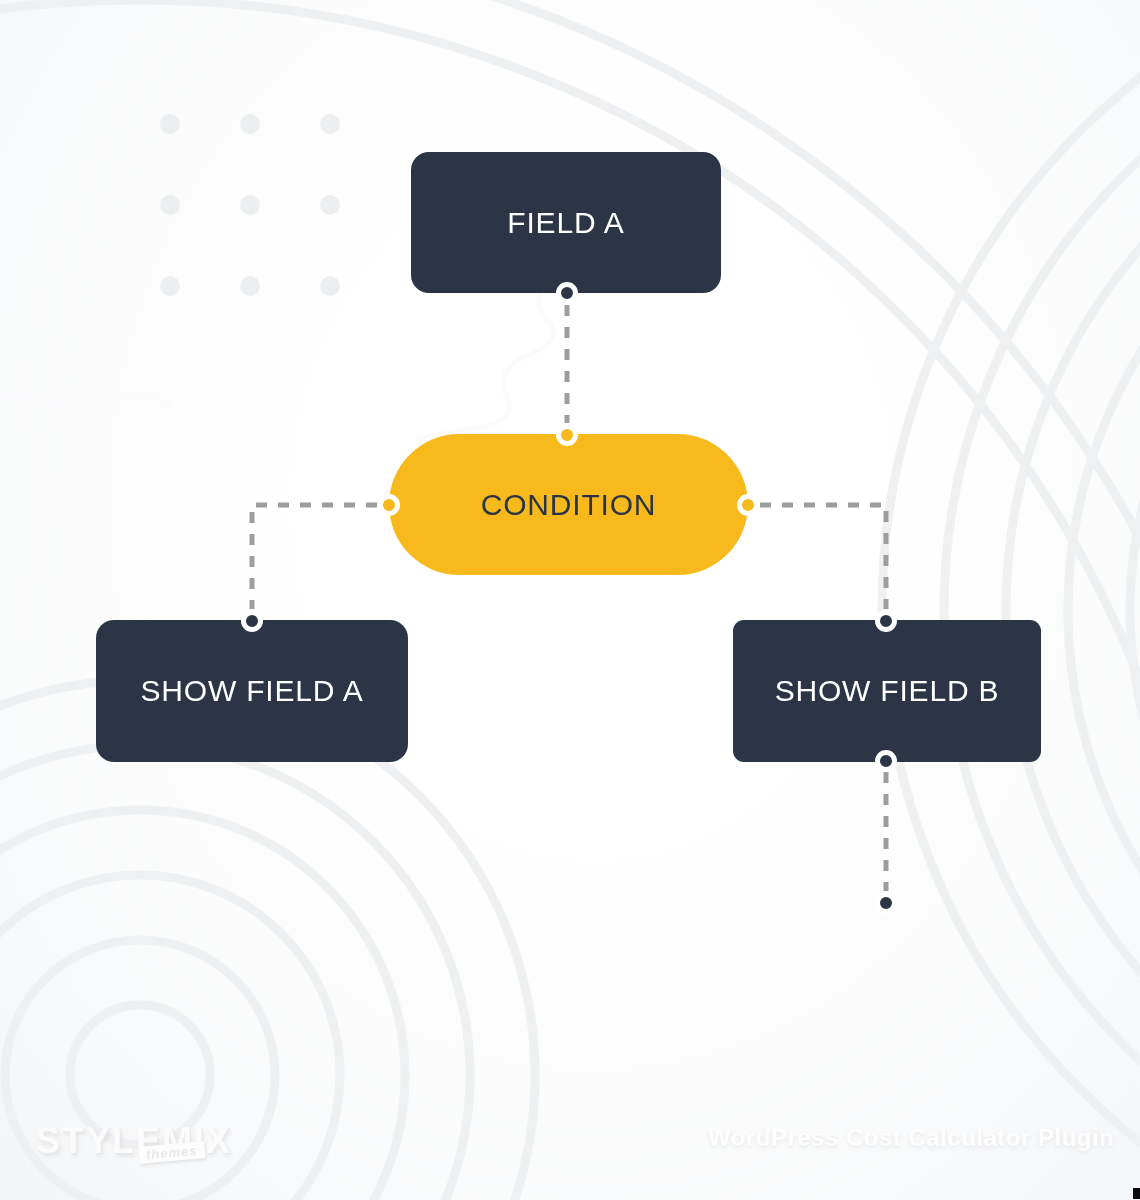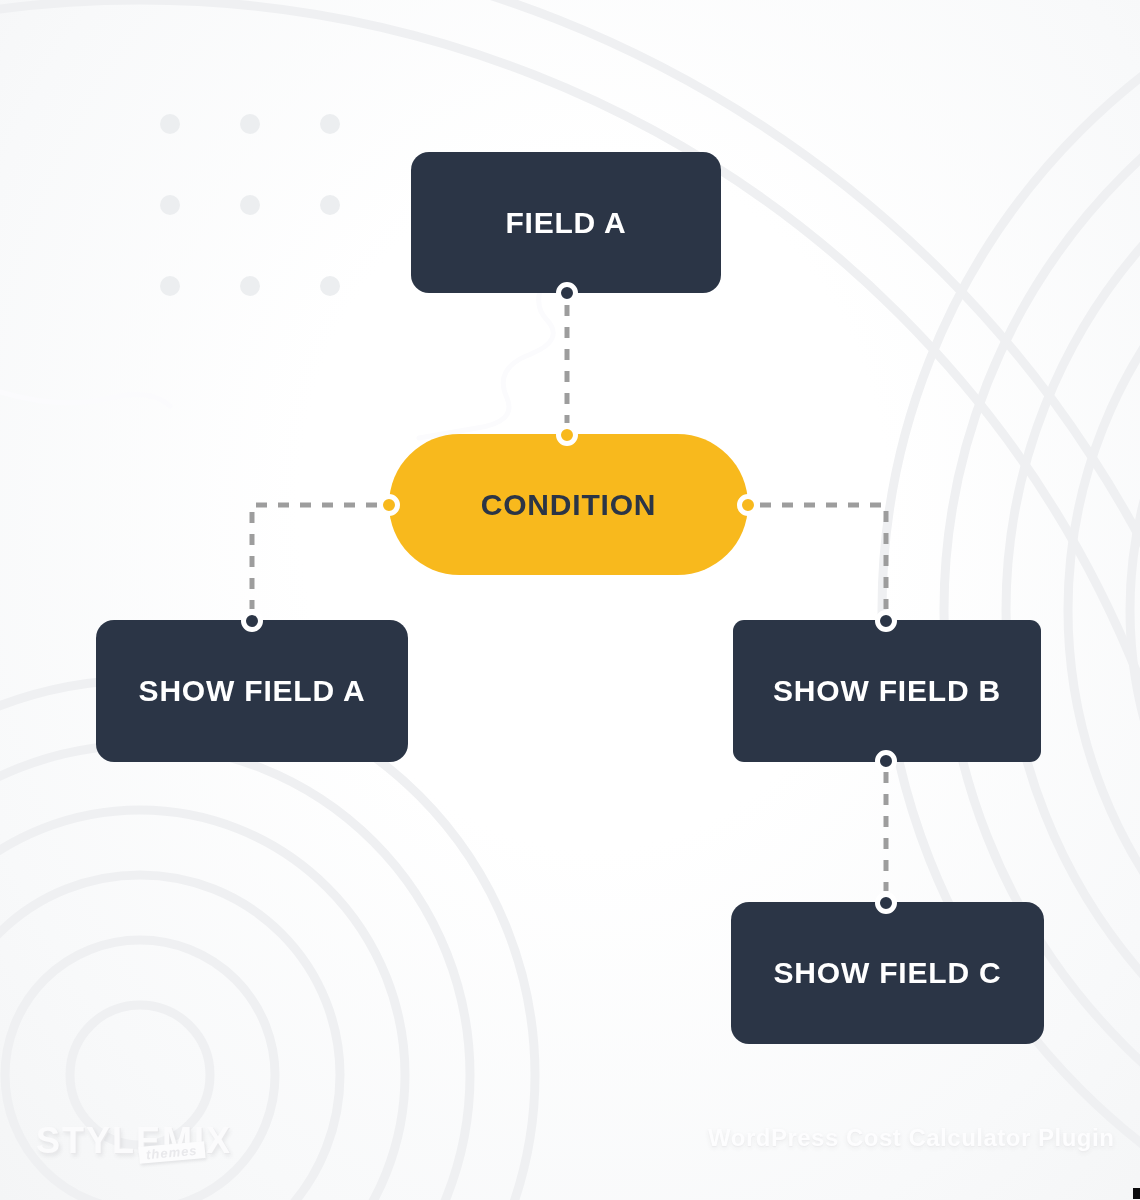--- a/index.html
+++ b/index.html
@@ -30,21 +30,21 @@
     fill:none;
     stroke:var(--connector-color,#9d9d9d);
     stroke-width:5;
     stroke-dasharray:11 11;
     stroke-linecap:butt;
   }
   
   .node{
     position:absolute;
     display:flex;align-items:center;justify-content:center;
-    font-weight:700;font-size:30px;letter-spacing:0.8px;
+    font-weight:400;font-size:30px;letter-spacing:0.8px;
     box-sizing:border-box;
   }
   .node-dark{
     background:var(--node-dark,#2b3546);
     color:var(--text-light,#ffffff);
     border-radius:18px;
   }
   .node-accent{
     background:var(--node-accent,#f8b91d);
     color:var(--text-dark,#2b3546);
@@ -145,23 +145,20 @@
   </div>
 
   <div class="node node-dark" id="node-show-field-a">
     <span>SHOW FIELD A</span>
   </div>
 
   <div class="node node-dark" id="node-show-field-b">
     <span>SHOW FIELD B</span>
   </div>
 
-  <div class="node node-dark" id="node-show-field-c">
-    <span>SHOW FIELD C</span>
-  </div>
 
   <span class="port port-dark" style="left:556px;top:282px;"></span>
   <span class="port port-accent" style="left:556px;top:424px;"></span>
   <span class="port port-accent" style="left:378px;top:494px;"></span>
   <span class="port port-accent" style="left:737px;top:494px;"></span>
   <span class="port port-dark" style="left:241px;top:610px;"></span>
   <span class="port port-dark" style="left:875px;top:610px;"></span>
   <span class="port port-dark" style="left:875px;top:750px;"></span>
   <span class="port port-dark" style="left:875px;top:892px;"></span>
 

